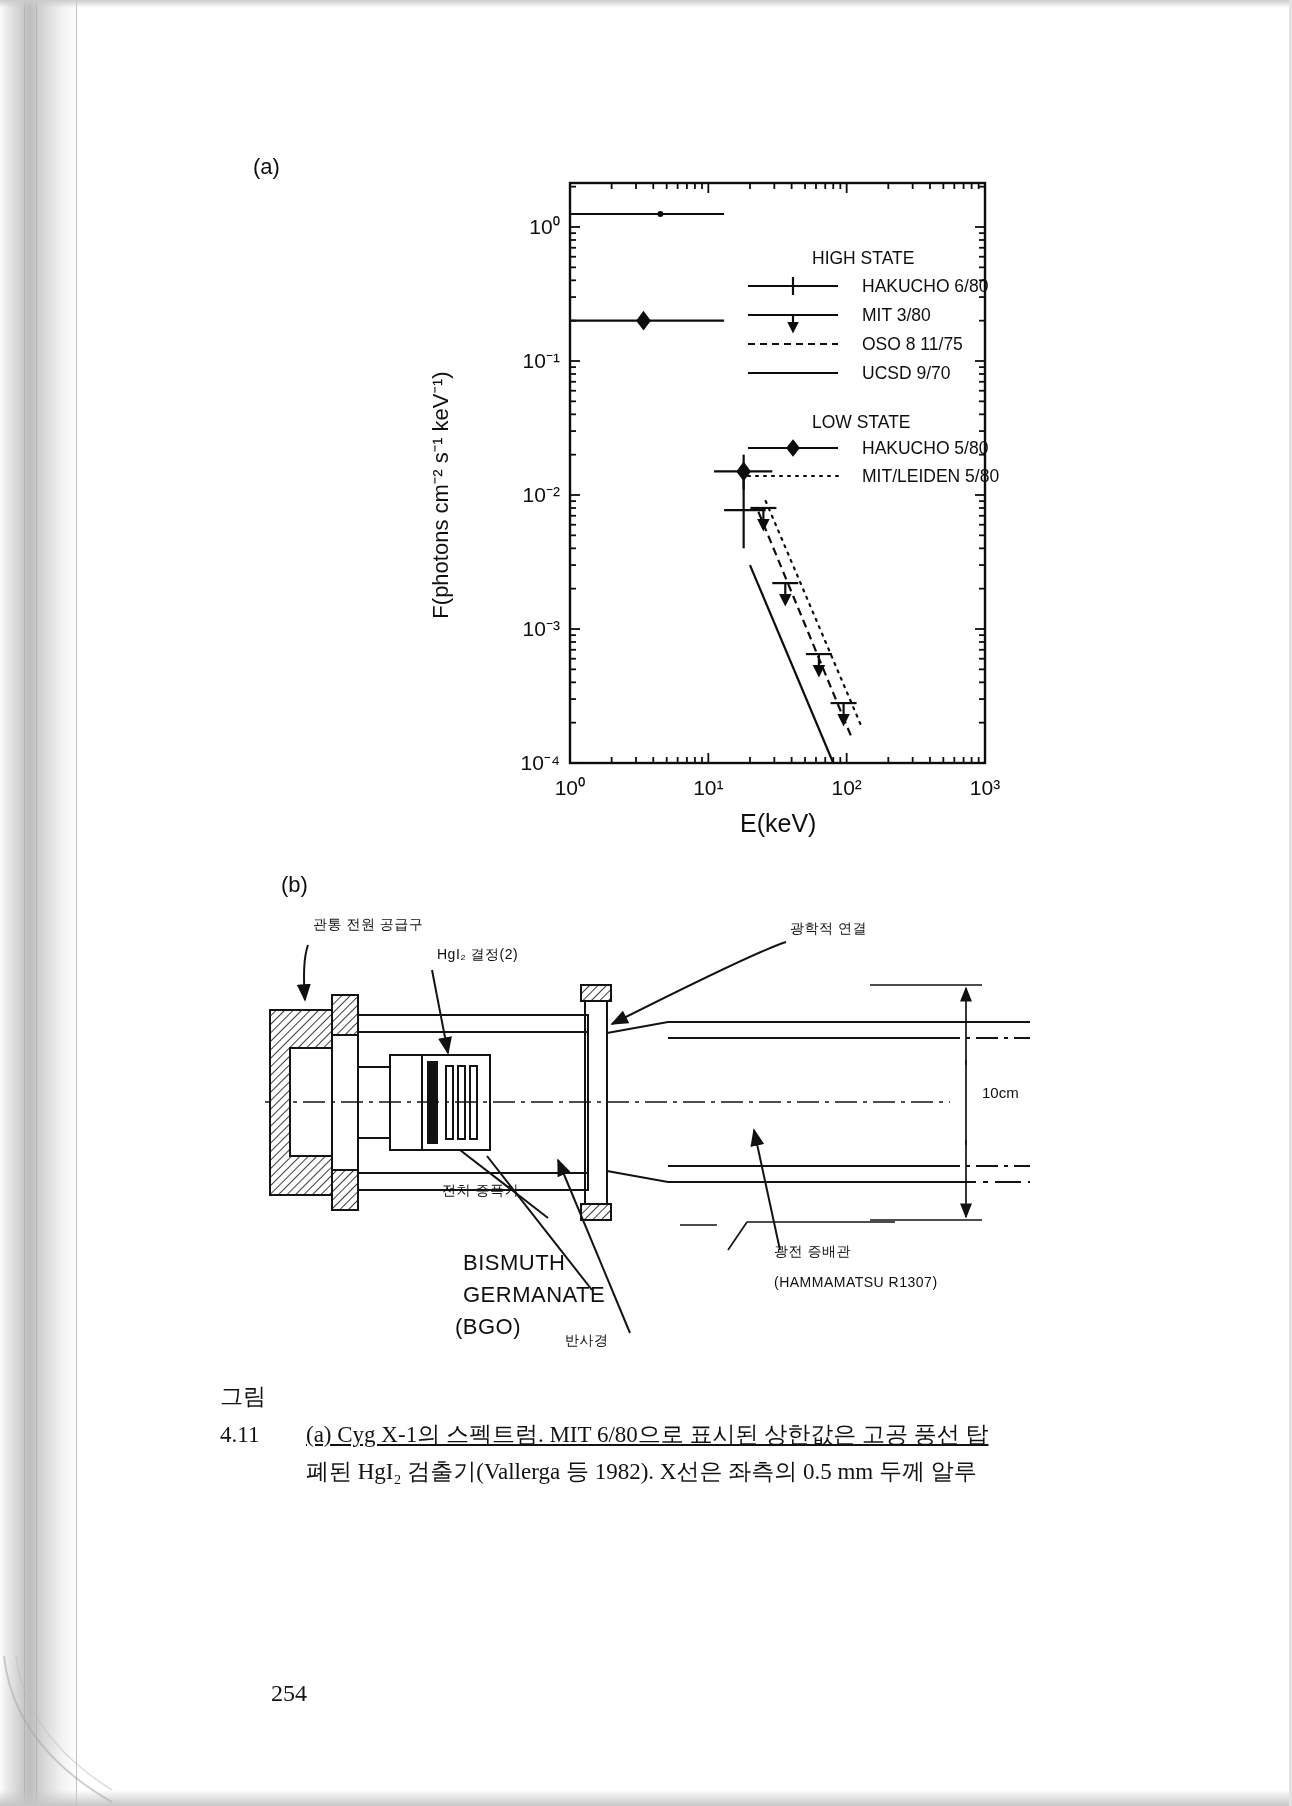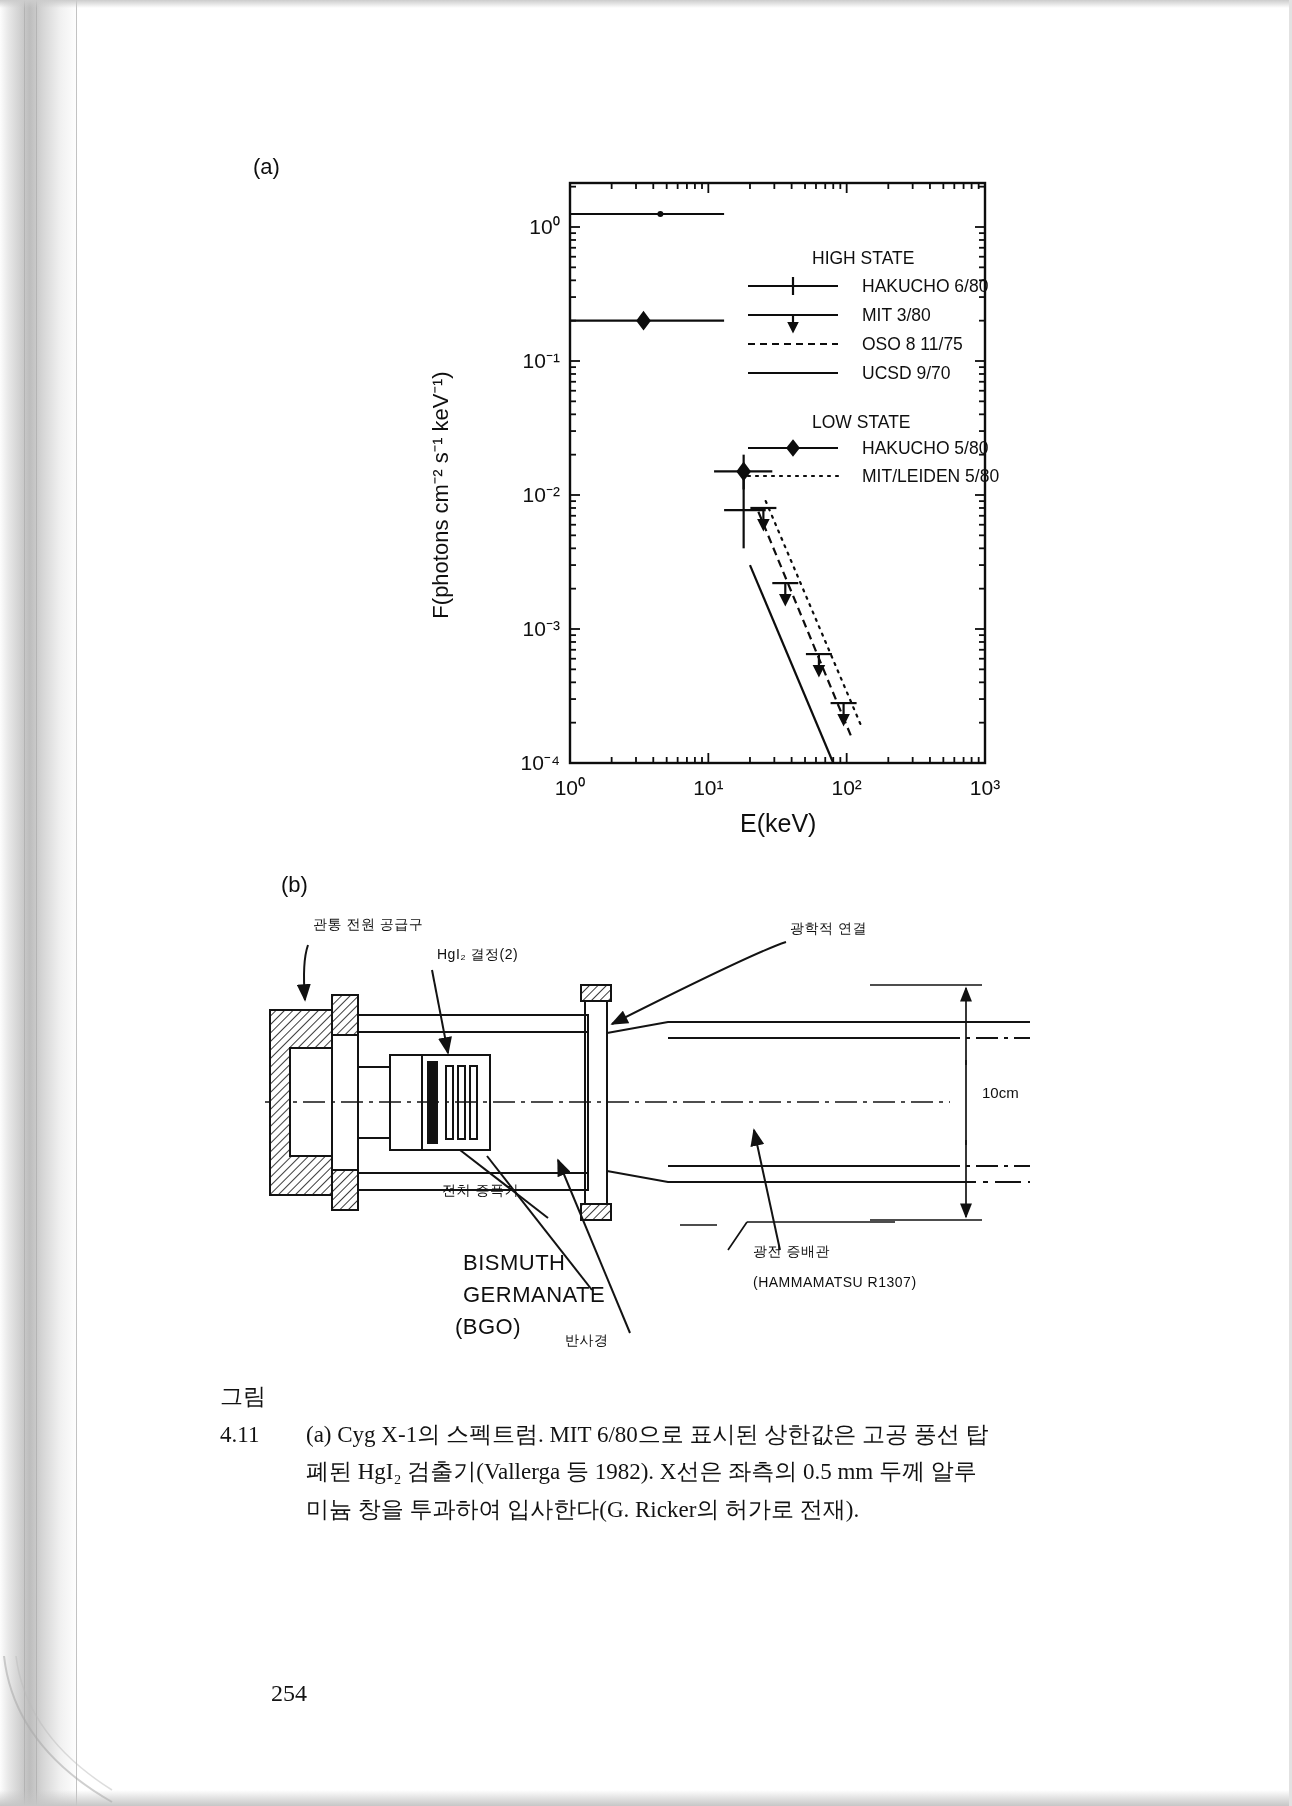--- a/index.html
+++ b/index.html
@@ -14,27 +14,27 @@
   .edge-bottom{position:absolute;left:0;bottom:0;width:100%;height:16px;
     background:linear-gradient(0deg,#c6c6c6 0%,rgba(255,255,255,0) 100%);}
   .edge-right{position:absolute;right:0;top:0;width:3px;height:100%;background:#e2e2e2;}
   .corner-svg{position:absolute;left:0;bottom:0;}
   
   .lbl{position:absolute;white-space:nowrap;color:#0f0f0f;}
   .panel-label{font-size:22px;}
   .dlabel{font-size:14px;letter-spacing:.5px;}
   .dlabel-en{font-size:22px;letter-spacing:.5px;}
   .dim-label{font-size:15px;}
-  .pmt-block{line-height:31px;}
+  .pmt-block{line-height:31px;margin-left:21px;}
   
   .caption{position:absolute;left:220px;top:1378px;width:852px;
     font-family:"Liberation Serif",serif;font-size:23px;line-height:37.5px;color:#121212;}
   .cap-label{display:inline-block;width:86px;}
   .cap-line{padding-left:86px;}
-  .cap-first{padding-left:0;}
+  .cap-first{padding-left:0;text-decoration:underline;}
   .page-number{position:absolute;left:231px;top:1680px;font-family:"Liberation Serif",serif;
     font-size:24px;color:#141414;margin-left:40px;}
   
   .chart-svg{position:absolute;left:430px;top:150px;width:580px;height:700px;}
   .diagram-svg{position:absolute;left:250px;top:900px;width:780px;height:480px;}
   svg text{font-family:"Liberation Sans",sans-serif;fill:#0f0f0f;}
 </style>
 </head>
 <body>
 
@@ -349,17 +349,16 @@
   <div class="lbl dlabel pmt-block" style="left:753px;top:1236px">
     <div>광전 증배관</div>
     <div>(HAMMAMATSU R1307)</div>
   </div>
 
   <div class="caption">
     <div class="cap-first">
       <span class="cap-label">그림 4.11</span><span>(a) Cyg X-1의 스펙트럼. MIT 6/80으로 표시된 상한값은 고공 풍선 탑</span>
     </div>
     <div class="cap-line">폐된 HgI₂ 검출기(Vallerga 등 1982). X선은 좌측의 0.5 mm 두께 알루</div>
-    <div class="cap-line">미늄 창을 투과하여 입사한다(G. Ricker의 허가로 전재).</div>
   </div>
 
   <div class="page-number">254</div>
 </div>
 
 </body></html>

